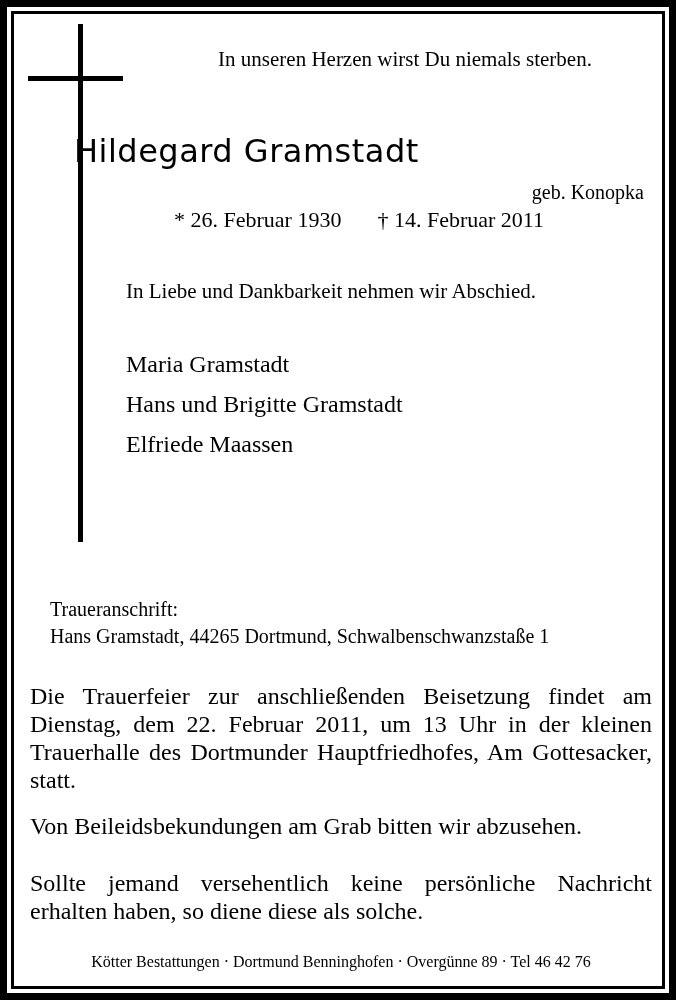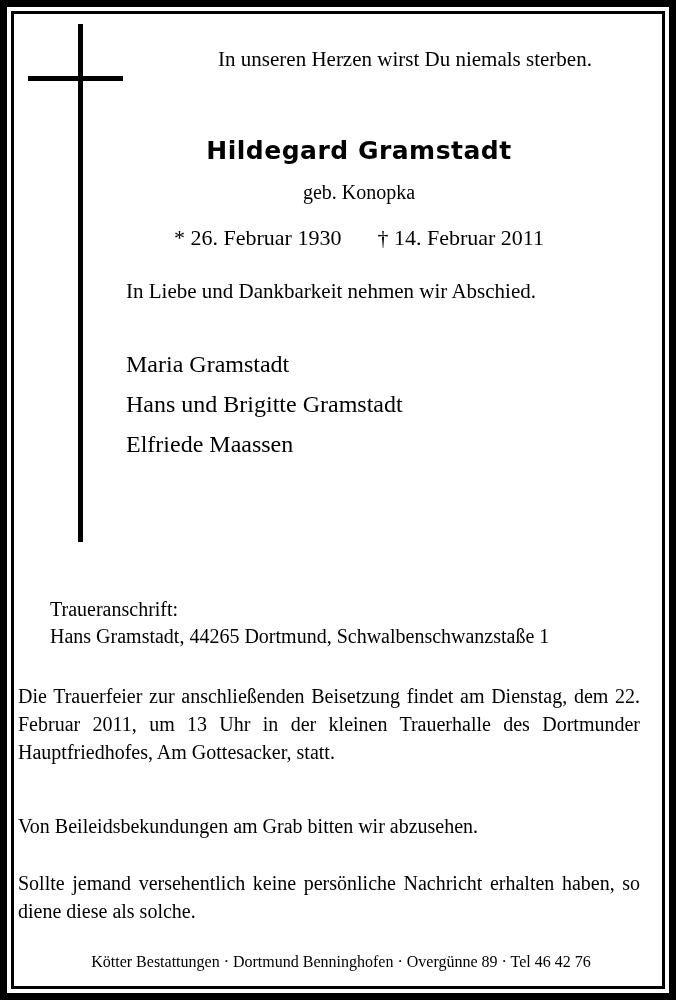--- a/index.html
+++ b/index.html
@@ -70,48 +70,47 @@
     text-align: center;
     font-size: 21px;
     line-height: 26px;
     white-space: nowrap;
   }
   .deceased-name {
     position: absolute;
     left: 60px;
     top: 114px;
     width: 570px;
-    text-align: center;
+    text-align: left;
     font-family: "DejaVu Sans", sans-serif;
-    font-size: 25px;
+    font-size: 32px;
     line-height: 46px;
     letter-spacing: 0.5px;
-    font-weight: 700;
+    font-weight: 400;
     white-space: nowrap;
   }
   .maiden-name {
     position: absolute;
     left: 60px;
     top: 166px;
     width: 570px;
-    text-align: center;
+    text-align: right;
     font-size: 20px;
     line-height: 25px;
     white-space: nowrap;
   }
   .lifespan {
     position: absolute;
     left: 60px;
     top: 192px;
     width: 570px;
     text-align: center;
     font-size: 22px;
     line-height: 28px;
     white-space: nowrap;
-    margin-top: 18px;
   }
   .lifespan .gap {
     display: inline-block;
     width: 36px;
   }
   .farewell {
     position: absolute;
     left: 112px;
     top: 264px;
     width: 520px;
@@ -137,23 +136,23 @@
     width: 622px;
     margin-left: 20px;
   }
   .contact-line {
     font-size: 20px;
     line-height: 27px;
     white-space: nowrap;
   }
   .para {
     position: absolute;
-    left: 4px;
+    left: 16px;
     width: 622px;
-    font-size: 20px;
+    font-size: 24px;
     line-height: 28px;
     text-align: justify;
     text-justify: inter-word;
   }
   .para.ceremony { top: 668px; }
   .para.condolences { top: 798px; }
   .para.notice { top: 848px; margin-top: 7px; }
 
   .funeral-home {
     position: absolute;

